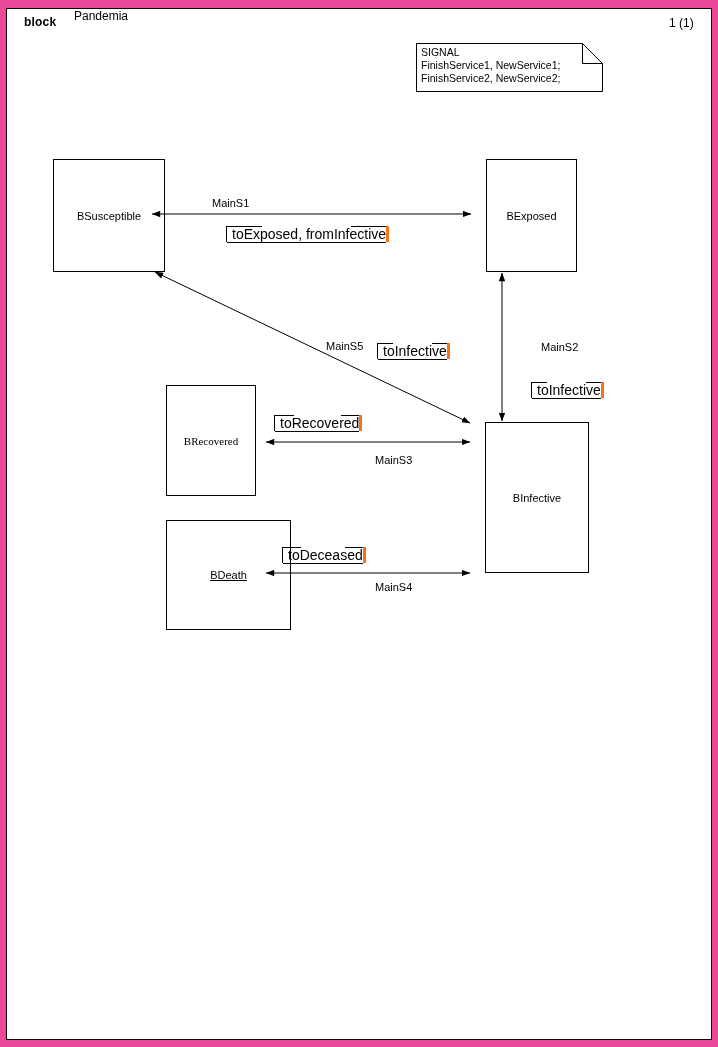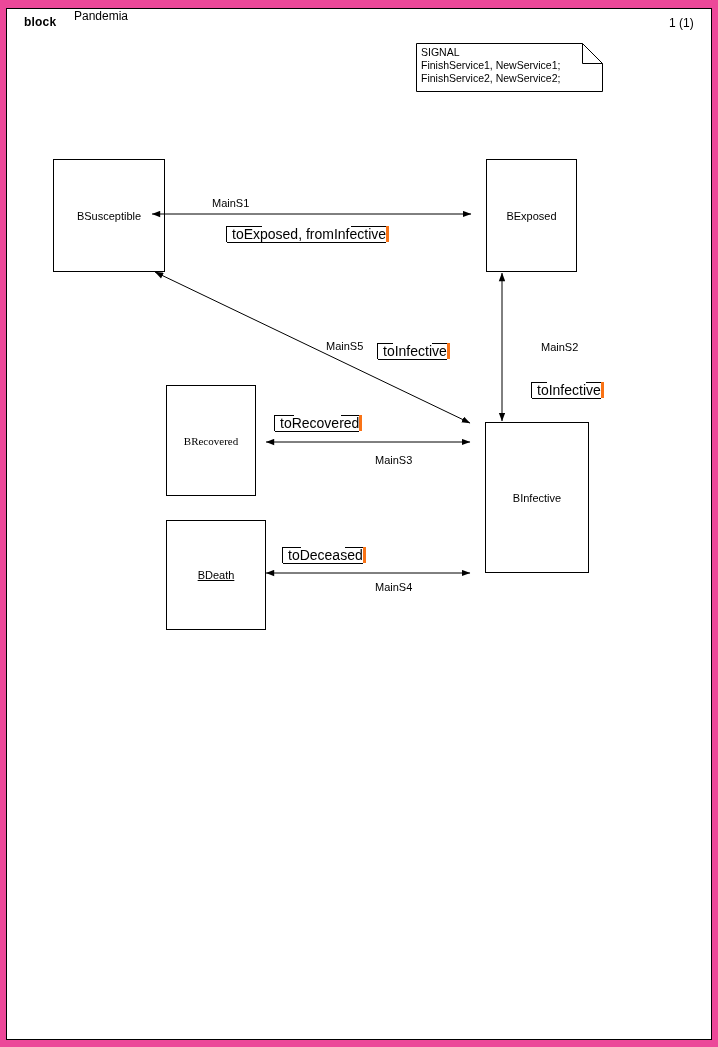--- a/index.html
+++ b/index.html
@@ -146,21 +146,21 @@
   </div>
 
   <div class="block-box" style="left:472px; top:159px; width:91px; height:113px;">
     <span>BExposed</span>
   </div>
 
   <div class="block-box" style="left:152px; top:385px; width:90px; height:111px;font-family:Liberation Serif, serif;">
     <span>BRecovered</span>
   </div>
 
-  <div class="block-box" style="left:152px; top:520px; width:100px; height:110px;text-decoration:underline;">
+  <div class="block-box" style="left:152px; top:520px; width:125px; height:110px;text-decoration:underline;">
     <span>BDeath</span>
   </div>
 
   <div class="block-box" style="left:471px; top:422px; width:104px; height:151px;">
     <span>BInfective</span>
   </div>
 
   <svg id="arrows">
     <defs>
       <marker id="ah-end" markerWidth="9" markerHeight="9" refX="8.2" refY="3.2" orient="auto" markerUnits="userSpaceOnUse">

